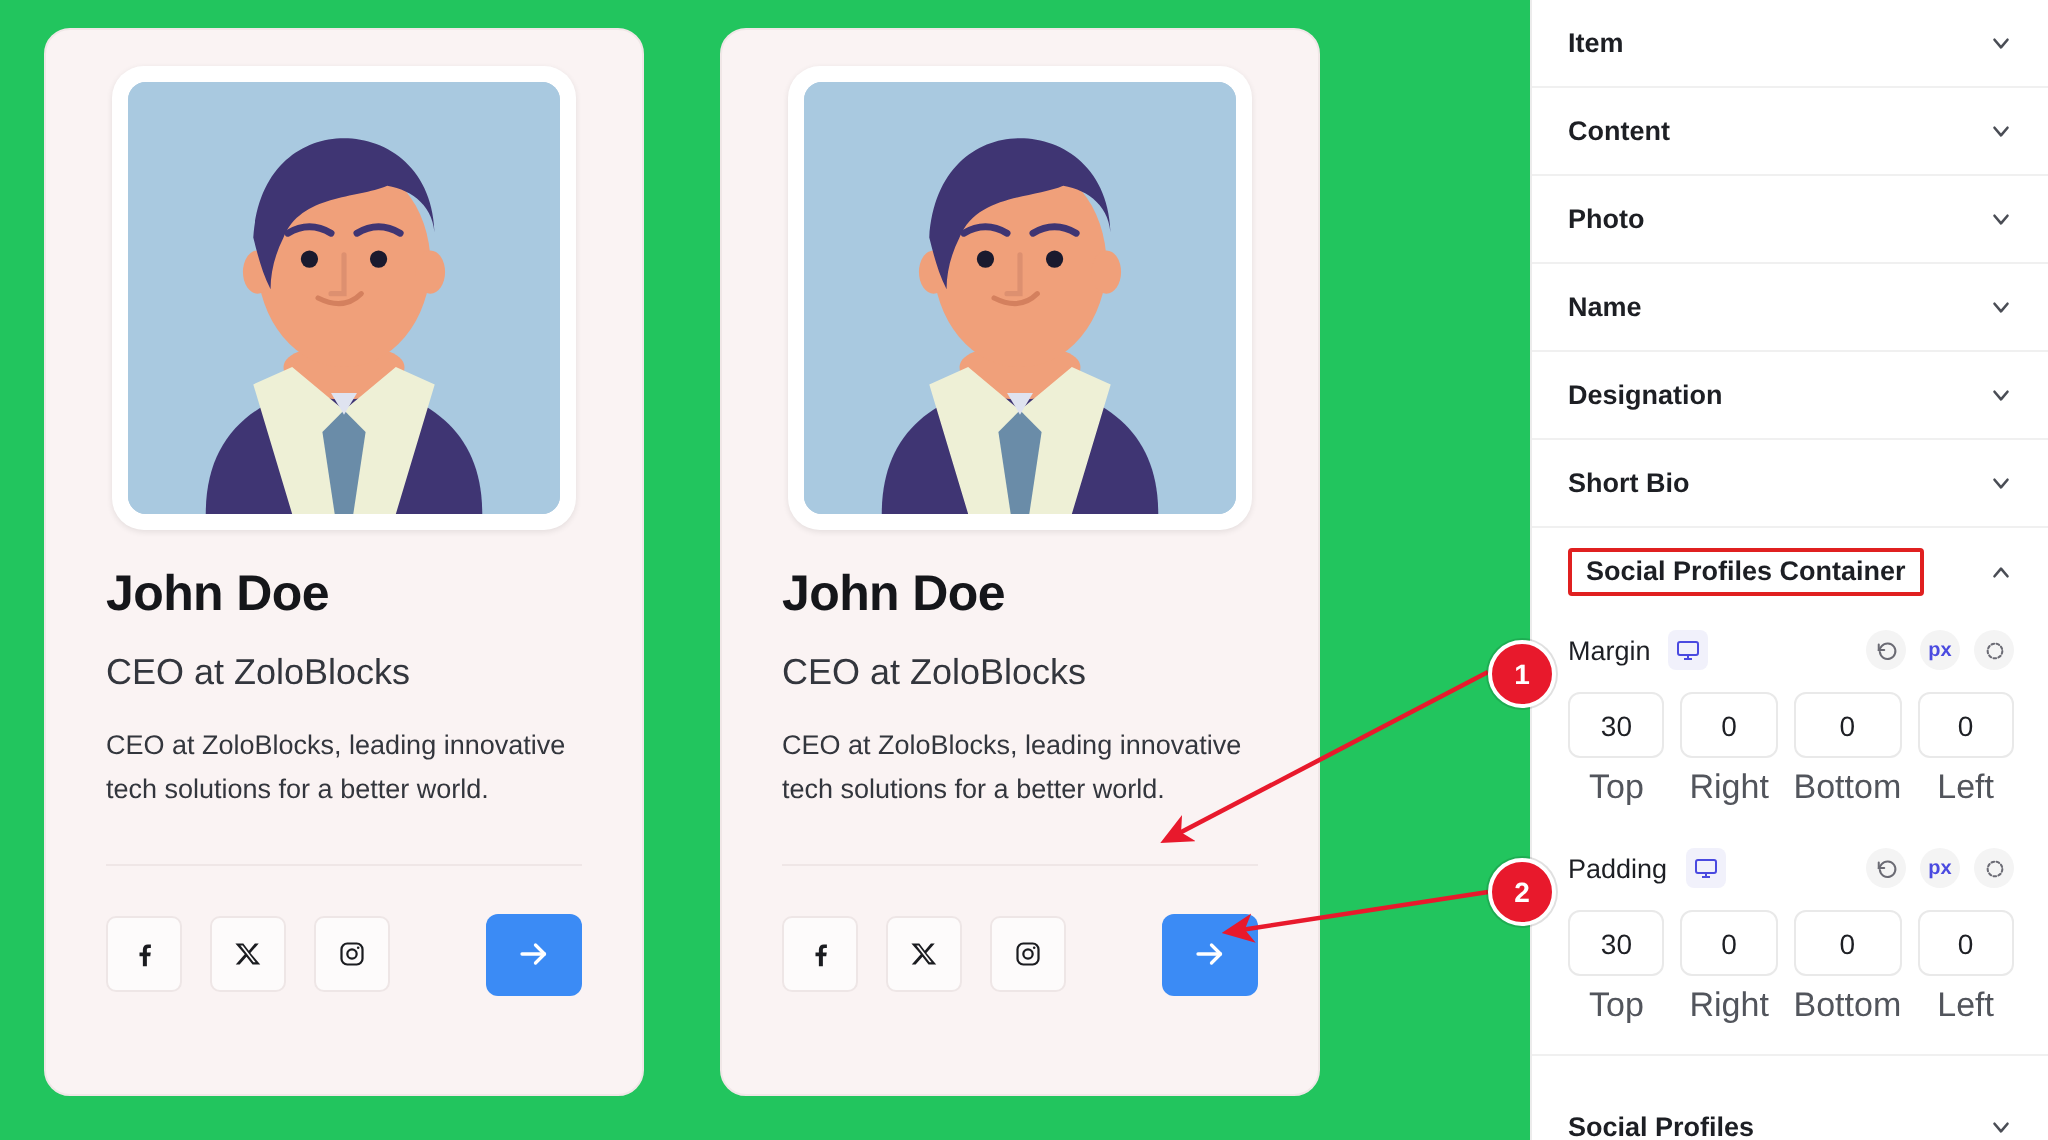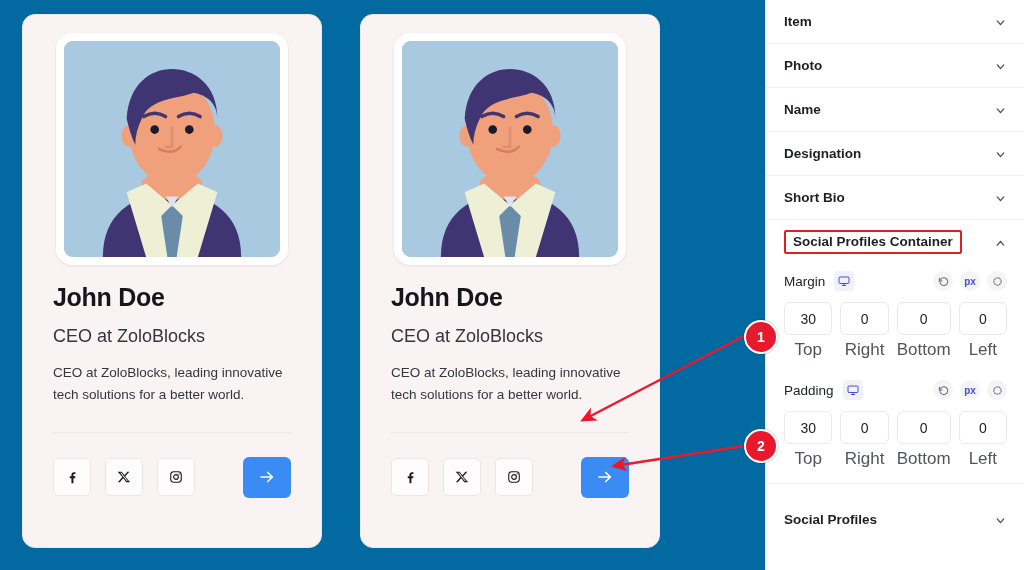--- a/index.html
+++ b/index.html
@@ -8,21 +8,21 @@
     background:#fafafa;
     font-family:"Liberation Sans","DejaVu Sans",sans-serif;
     -webkit-font-smoothing:antialiased;
   }
   .screen{position:relative;width:1024px;height:570px;}
 
   
   .top-bar{position:absolute;left:22px;top:0;width:178px;height:5px;background:#3a3a3c;border-radius:0 0 2px 2px;}
 
   
-  .canvas{position:absolute;left:0;top:0;width:765px;height:570px;background:#0369a1;overflow:hidden;}
+  .canvas{position:absolute;left:0;top:0;width:765px;height:570px;background:#22c55e;overflow:hidden;}
 
   .card{
     position:absolute;top:14px;width:300px;height:534px;
     background:#faf3f3;border:1px solid #f0e7e7;border-radius:13px;
     box-sizing:border-box;padding:0 30px;
   }
   .card.c1{left:22px;}
   .card.c2{left:360px;}
 
   
@@ -229,20 +229,28 @@
 
     <div class="acc-row">
       <span class="lbl">Item</span>
       <span class="chev">
         <svg viewBox="0 0 24 24" fill="none" stroke="currentColor" stroke-width="2.4" stroke-linecap="round" stroke-linejoin="round">
             <polyline points="6,9 12,16 18,9"></polyline>
           </svg>
       </span>
     </div>
 
+    <div class="acc-row">
+      <span class="lbl">Content</span>
+      <span class="chev">
+        <svg viewBox="0 0 24 24" fill="none" stroke="currentColor" stroke-width="2.4" stroke-linecap="round" stroke-linejoin="round">
+            <polyline points="6,9 12,16 18,9"></polyline>
+          </svg>
+      </span>
+    </div>
 
     <div class="acc-row">
       <span class="lbl">Photo</span>
       <span class="chev">
         <svg viewBox="0 0 24 24" fill="none" stroke="currentColor" stroke-width="2.4" stroke-linecap="round" stroke-linejoin="round">
             <polyline points="6,9 12,16 18,9"></polyline>
           </svg>
       </span>
     </div>
 

